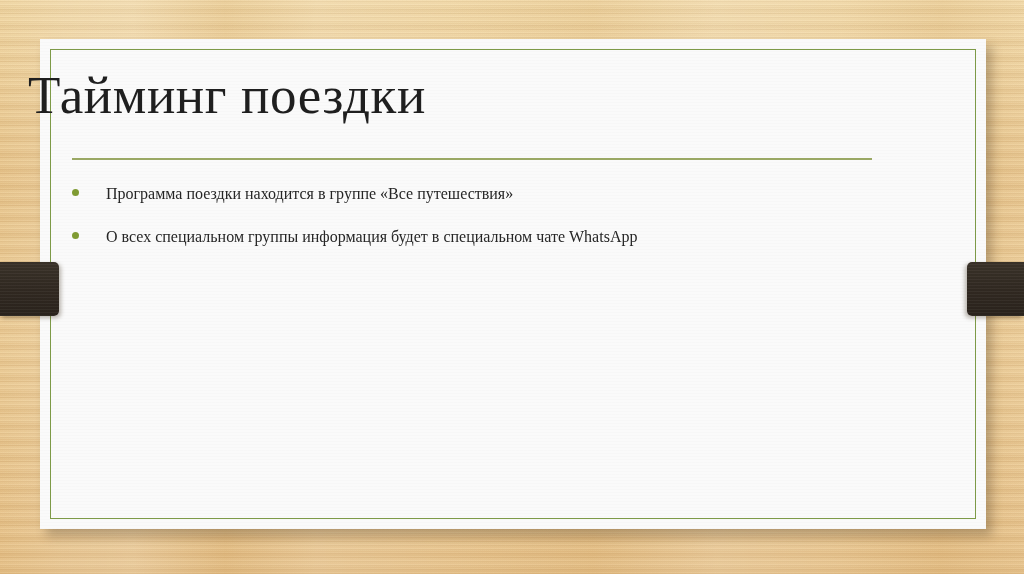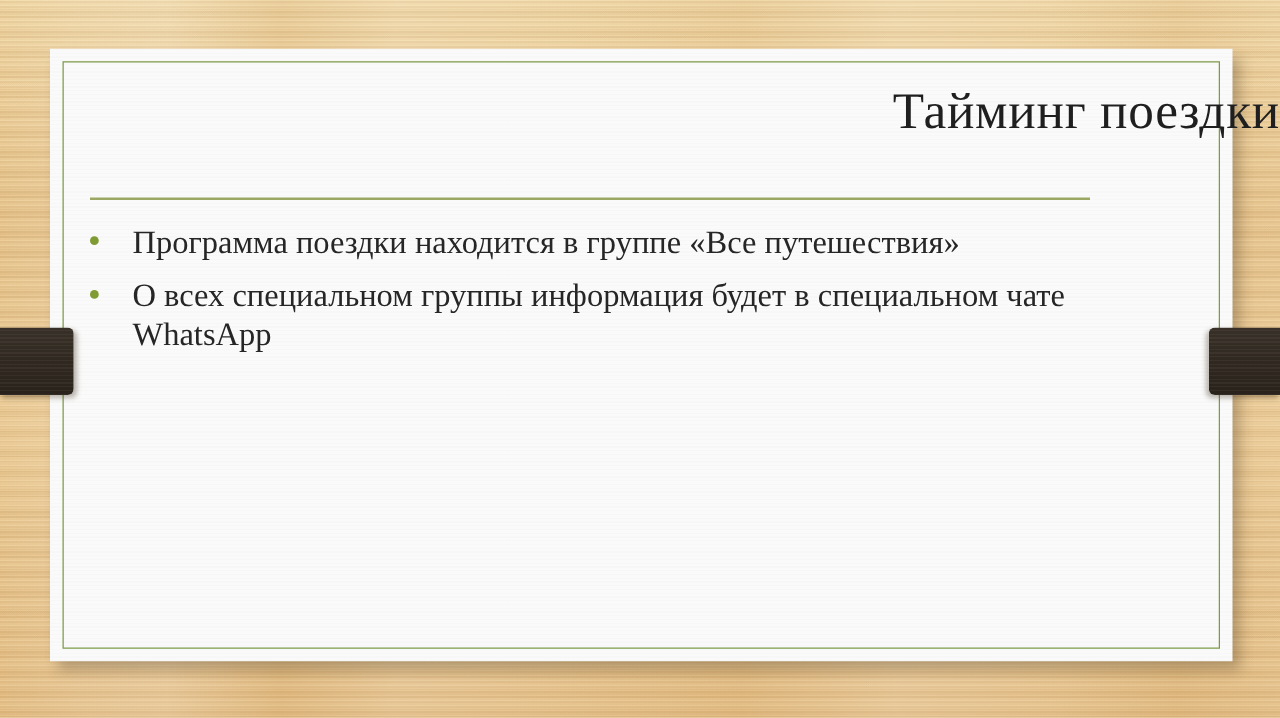--- a/index.html
+++ b/index.html
@@ -118,23 +118,23 @@
   .slide-content {
     position: absolute;
     inset: 0;
     z-index: 3;
   }
   .slide-title {
     position: absolute;
     left: 0;
     right: 0;
     top: 66px;
-    text-align: right;
+    text-align: left;
     font-family: "Liberation Serif", "DejaVu Serif", serif;
-    font-size: 41px;
+    font-size: 53px;
     font-weight: 400;
     color: #1f1f1f;
     letter-spacing: 0.6px;
     line-height: 1.1;
     padding-left: 28px;
   }
   .title-rule {
     position: absolute;
     left: 72px;
     top: 158px;
@@ -150,21 +150,21 @@
     width: 810px;
     margin: 0;
     padding: 0;
     list-style: none;
   }
   .bullet-item {
     position: relative;
     padding-left: 38px;
     margin-bottom: 12px;
     font-family: "Liberation Serif", "DejaVu Serif", serif;
-    font-size: 26px;
+    font-size: 16px;
     line-height: 31px;
     color: #262626;
   }
   .bullet-marker {
     position: absolute;
     left: 4px;
     top: 11px;
     width: 7px;
     height: 7px;
     border-radius: 50%;

